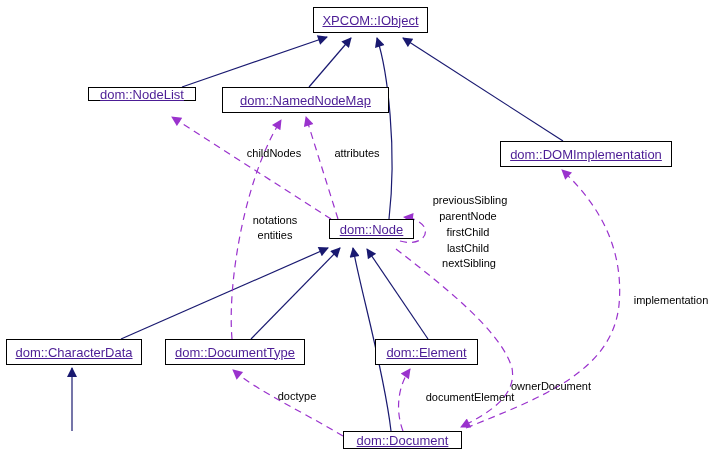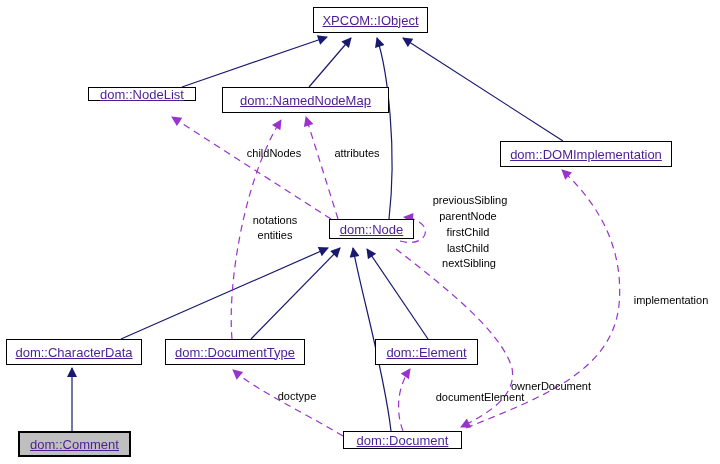--- a/index.html
+++ b/index.html
@@ -81,31 +81,30 @@
   <div class="node" style="left:500px;top:141px;width:172px;height:26px;">dom::DOMImplementation</div>
 
   <div class="node" style="left:329px;top:219px;width:85px;height:20px;">dom::Node</div>
 
   <div class="node" style="left:6px;top:339px;width:136px;height:26px;">dom::CharacterData</div>
 
   <div class="node" style="left:165px;top:339px;width:140px;height:26px;">dom::DocumentType</div>
 
   <div class="node" style="left:375px;top:339px;width:103px;height:26px;">dom::Element</div>
 
-  <div class="node highlighted" style="left:18px;top:431px;width:113px;height:26px;">dom::Comment</div>
 
   <div class="node" style="left:343px;top:431px;width:119px;height:18px;">dom::Document</div>
 
   <span class="edge-label" style="left:274px;top:153px;">childNodes</span>
   <span class="edge-label" style="left:357px;top:153px;">attributes</span>
   <span class="edge-label" style="left:275px;top:220px;">notations</span>
   <span class="edge-label" style="left:275px;top:235px;">entities</span>
   <span class="edge-label" style="left:470px;top:200px;">previousSibling</span>
   <span class="edge-label" style="left:468px;top:216px;">parentNode</span>
   <span class="edge-label" style="left:468px;top:232px;">firstChild</span>
   <span class="edge-label" style="left:468px;top:248px;">lastChild</span>
   <span class="edge-label" style="left:469px;top:263px;">nextSibling</span>
   <span class="edge-label" style="left:671px;top:300px;">implementation</span>
   <span class="edge-label" style="left:551px;top:350px;margin-top:36px;">ownerDocument</span>
   <span class="edge-label" style="left:297px;top:396px;">doctype</span>
-  <span class="edge-label" style="left:480px;top:397px;">documentElement</span>
+  <span class="edge-label" style="left:470px;top:397px;">documentElement</span>
 
 </div>
 
 </body></html>

